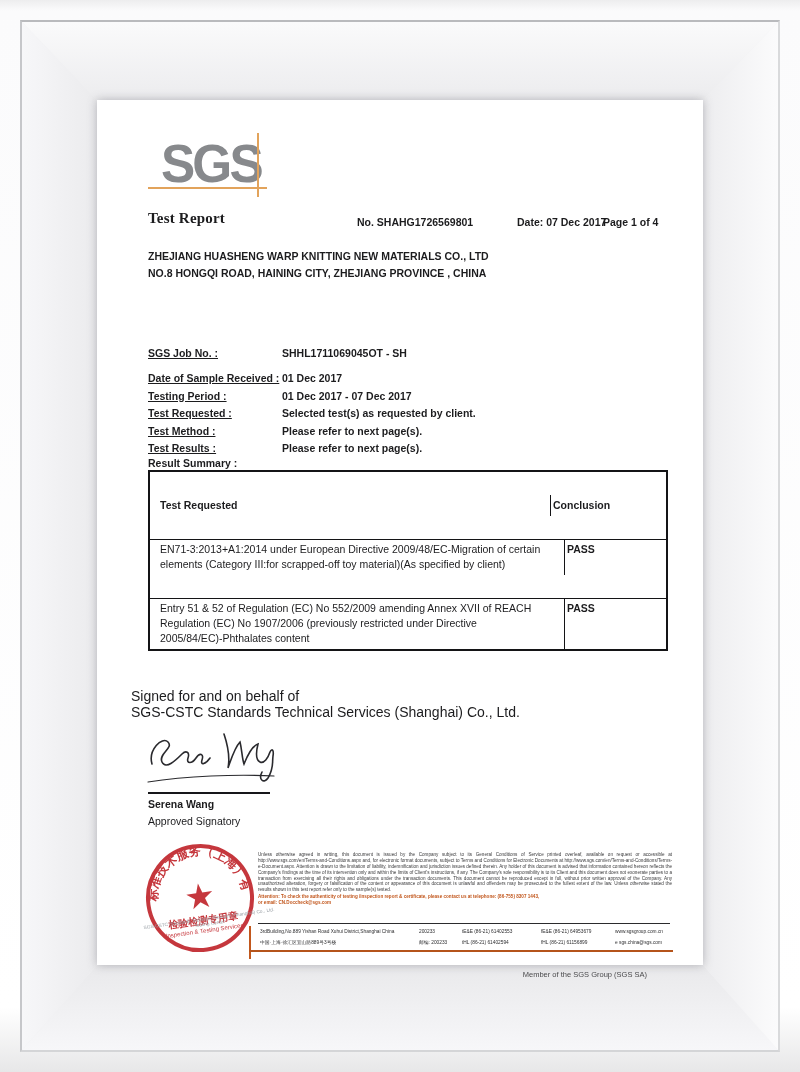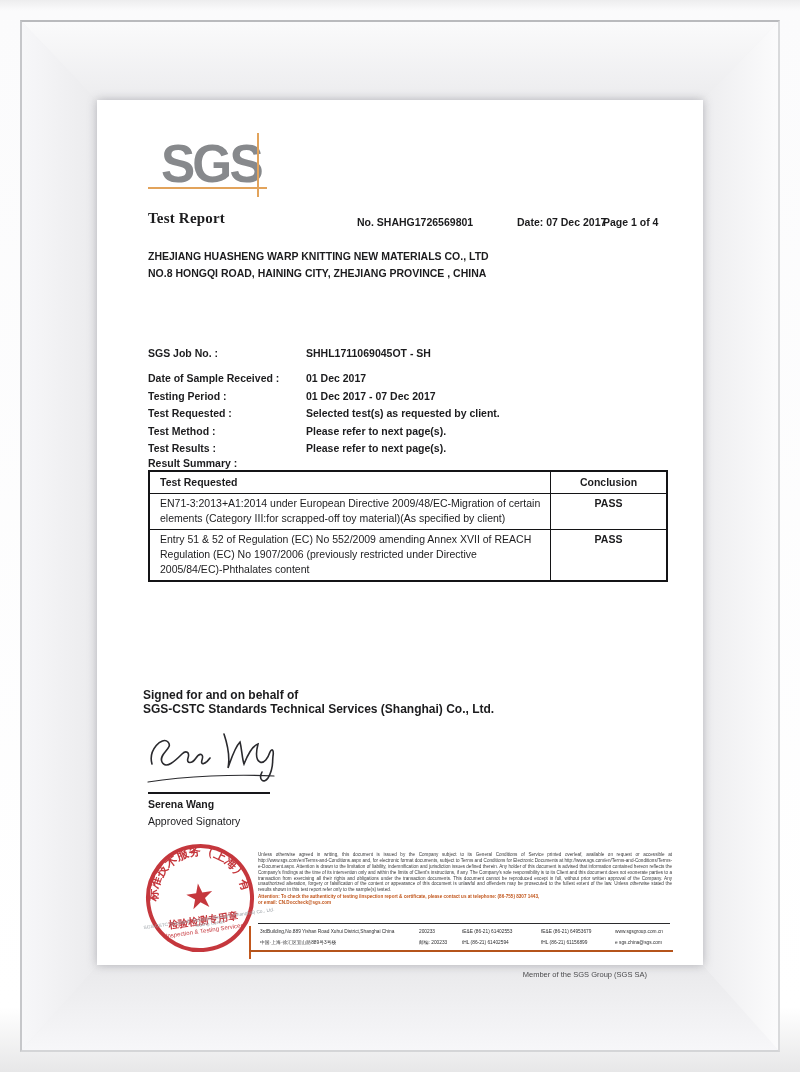--- a/index.html
+++ b/index.html
@@ -33,32 +33,32 @@
   
   .title { position:absolute; left:51px; top:110px; font-size:15px; font-weight:bold; letter-spacing:.2px;font-family:Liberation Serif, serif; }
   .hdr-no   { position:absolute; left:213px; top:116px; font-size:10.5px; font-weight:bold;margin-left:47px; }
   .hdr-date { position:absolute; left:420px; top:116px; font-size:10.5px; font-weight:bold; }
   .hdr-page { position:absolute; left:506px; top:116px; font-size:10.5px; font-weight:bold; }
   .client { position:absolute; left:51px; top:148px; font-size:10.5px; font-weight:bold; line-height:17px; width:520px; }
   .sample-line { position:absolute; left:51px; top:229px; font-size:10.5px; font-weight:bold; width:540px; }
   .fields { position:absolute; left:51px; top:247px; width:520px; font-size:10.5px; font-weight:bold; }
   .frow { display:flex; height:17.5px; align-items:flex-start; }
   .frow:first-child { margin-bottom:7.5px; }
-  .frow .lbl { width:158px; flex:none; }
+  .frow .lbl { width:134px; flex:none;text-decoration:underline; }
   .rs-label { position:absolute; left:51px; top:357px; font-size:10.5px; font-weight:bold; }
   
   .rtable { position:absolute; left:51px; top:370px; width:520px; border:2px solid #141416; }
-  .trow { display:grid; grid-template-columns:400px 1fr; }
-  .trow + .trow { border-top:1.5px solid #141416; }
+  .trow { display:grid; grid-template-columns:400px 1fr;margin-top:23px; }
+  .trow + .trow { border-top:1.5px solid #141416;gap:14px; }
   .tcell { font-size:10.5px; line-height:15px; padding:2px 8px 3px 10px; }
-  .tcell.right { border-left:1.5px solid #141416; text-align:center; padding:2px 2px 3px 2px; }
+  .tcell.right { border-left:1.5px solid #141416; padding:2px 2px 3px 2px; }
   .thead .tcell { font-weight:bold; padding-top:3px; padding-bottom:3px; }
   .trow .pass { font-weight:bold; }
   
-  .sig-block { position:absolute; left:46px; top:588px; width:400px; font-size:12px; font-weight:bold; }
+  .sig-block { position:absolute; left:34px; top:588px; width:400px; font-size:14px; font-weight:normal; }
   .sig-svg { position:absolute; left:49px; top:620px; }
   .sig-rule { position:absolute; left:51px; top:692px; width:122px; border-top:2.5px solid #17171a; }
   .sig-name { position:absolute; left:51px; top:698px; font-size:10.5px; font-weight:bold; }
   .sig-role { position:absolute; left:51px; top:715px; font-size:10.5px; font-weight:normal; }
   
   .stamp { position:absolute; left:47px; top:742px; width:112px; height:112px; transform:rotate(-8deg); opacity:.92; }
   .stamp-under { position:absolute; left:28px; top:816px; width:170px; text-align:center;
                  color:#9aa0a6; transform:rotate(-8deg); }
   .tiny { transform:scale(.5); transform-origin:0 0; width:200%; }
   .fineprint { position:absolute; left:161px; top:752px; width:414px; }

